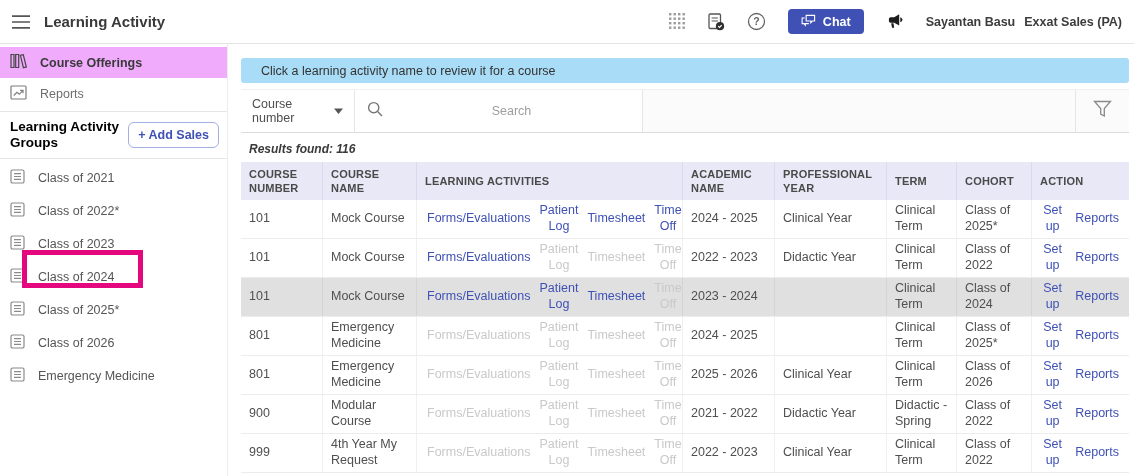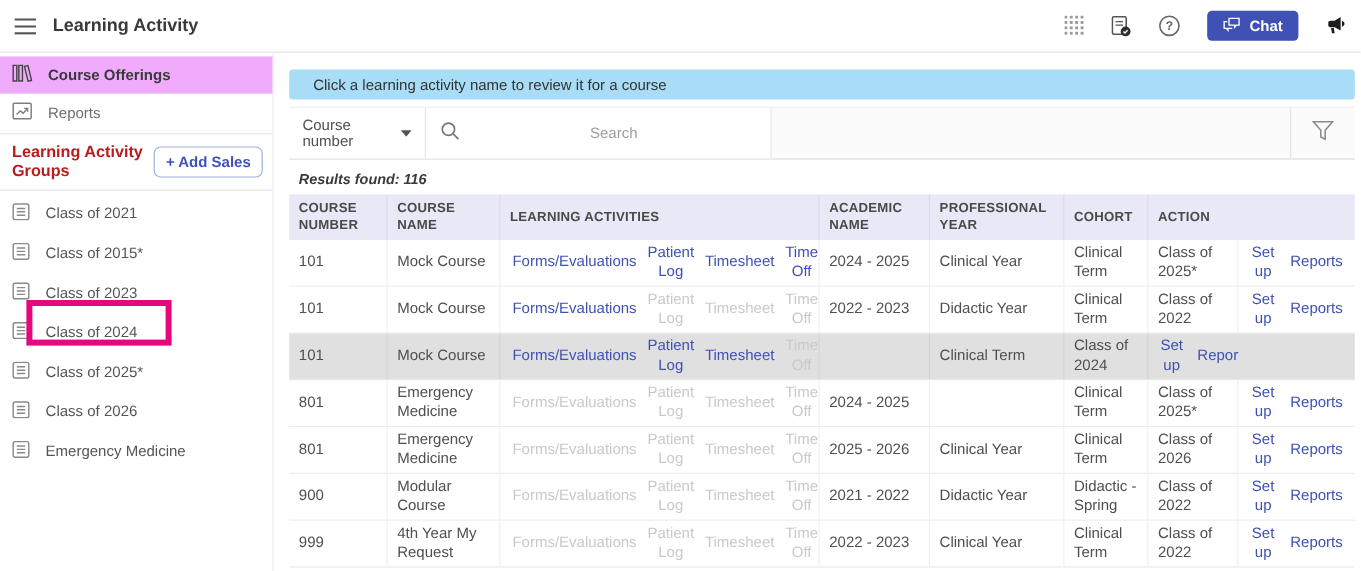--- a/index.html
+++ b/index.html
@@ -22,21 +22,21 @@
   .cols{display:flex;height:432px;}
   .sidebar{width:228px;border-right:1px solid #ededed;background:#fff;flex-shrink:0;}
   .main{flex:1;padding:14px 5px 0 13px;min-width:0;}
 
   
   .nav-item{height:31px;display:flex;align-items:center;gap:13px;padding:0 10px;font-size:12.5px;color:#6e6e6e;cursor:pointer;}
   .nav-item.selected{background:#f0abfc;color:#3a3a3a;font-weight:700;}
   .nav-item:first-child{margin-top:3px;}
   .side-div{border-top:1px solid #e6e6e6;margin:2px 0;}
   .groups-header{display:flex;align-items:center;padding:5px 8px 5px 10px;}
-  .groups-title{font-size:13.5px;font-weight:700;color:#b91c1c;width:140px;line-height:1.2;word-break:break-all;}
+  .groups-title{font-size:13.5px;font-weight:700;color:#000000;width:140px;line-height:1.2;word-break:break-all;}
   .add-group-btn{margin-left:auto;background:#fff;border:1px solid #a3aee2;border-radius:6px;color:#3f51b5;
                  font-size:12.5px;font-weight:700;padding:5px 9px;cursor:pointer;white-space:nowrap;font-family:inherit;}
   .group-item{height:33px;display:flex;align-items:center;gap:13px;padding:0 10px;font-size:12.5px;color:#555;cursor:pointer;}
   .pink-box{position:absolute;left:22px;top:250px;width:121px;height:38px;border:5px solid #e5077e;z-index:6;pointer-events:none;}
 
   
   .banner{background:#a9dcf6;height:25px;border-radius:3px;display:flex;align-items:center;
           padding:0 20px;font-size:12.5px;color:#333;margin-bottom:6px;}
   .search-row{height:44px;border-top:1px solid #efefef;border-bottom:1px solid #dcdcdc;background:#fbfbfb;display:flex;align-items:stretch;}
   .search-box{width:402px;background:#fff;border-right:1px solid #e6e6e6;display:flex;}
@@ -126,20 +126,24 @@
         </span>
         <span>Chat</span>
       </button>
       <span class="tb-icon">
         <svg width="18" height="17" viewBox="0 0 18 17" fill="#1c1c1c">
           <path d="M13.2 1.2v11.2l-5-2.7H4.6A1.7 1.7 0 012.9 8V5.9a1.7 1.7 0 011.7-1.7h3.6z"></path>
           <path d="M14.3 4.3c1.3.5 2.1 1.4 2.1 2.5s-.8 2-2.1 2.5z"></path>
           <path d="M5.2 10.3h2.3l.7 4.4H6z"></path>
         </svg>
       </span>
+      <span class="user-area">
+        <span>Sayantan Basu</span>
+        <span>Exxat Sales (PA)</span>
+      </span>
     </div>
   </div>
 
   <div class="cols">
 
     <div class="sidebar">
       <div class="nav-item selected">
         <span>
           <svg width="17" height="16" viewBox="0 0 17 16" fill="none" stroke="#454545" stroke-width="1.2">
             <path d="M1 1.5h3v13H1z"></path>
@@ -176,21 +180,21 @@
     <span>Class of 2021</span>
   </div>
 
   <div class="group-item">
     <span>
       <svg width="15" height="15" viewBox="0 0 15 15" fill="none" stroke="#8a8a8a" stroke-width="1.2">
         <rect x="1" y="1" width="13" height="13" rx="1.6"></rect>
                 <path d="M4 4.7h7M4 7.5h7M4 10.3h7"></path>
       </svg>
     </span>
-    <span>Class of 2015*</span>
+    <span>Class of 2022*</span>
   </div>
 
   <div class="group-item">
     <span>
       <svg width="15" height="15" viewBox="0 0 15 15" fill="none" stroke="#8a8a8a" stroke-width="1.2">
         <rect x="1" y="1" width="13" height="13" rx="1.6"></rect>
                 <path d="M4 4.7h7M4 7.5h7M4 10.3h7"></path>
       </svg>
     </span>
     <span>Class of 2023</span>
@@ -272,20 +276,21 @@
 
       <div class="results">Results found: 116</div>
 
       <div>
         <div class="grid-row thead">
           <div class="hcell">COURSE NUMBER</div>
           <div class="hcell">COURSE NAME</div>
           <div class="hcell">LEARNING ACTIVITIES</div>
           <div class="hcell">ACADEMIC NAME</div>
           <div class="hcell">PROFESSIONAL YEAR</div>
+          <div class="hcell">TERM</div>
           <div class="hcell">COHORT</div>
           <div class="hcell">ACTION</div>
         </div>
         <div>
   <div class="grid-row trow">
     <div class="tcell">101</div>
     <div class="tcell">Mock Course</div>
     <div class="tcell activities-cell">
       <span class="link al al-0 activity-link">Forms/Evaluations</span>
       <span class="link al al-1 activity-link">Patient Log</span>
@@ -323,20 +328,21 @@
 
   <div class="grid-row trow row-selected">
     <div class="tcell">101</div>
     <div class="tcell">Mock Course</div>
     <div class="tcell activities-cell">
       <span class="link al al-0 activity-link">Forms/Evaluations</span>
       <span class="link al al-1 activity-link">Patient Log</span>
       <span class="link al al-2 activity-link">Timesheet</span>
       <span class="link al al-3 activity-link disabled">Time Off</span>
     </div>
+    <div class="tcell">2023 - 2024</div>
     <div class="tcell"></div>
     <div class="tcell">Clinical Term</div>
     <div class="tcell">Class of 2024</div>
     <div class="tcell action-cell">
       <span class="link setup-link action-link">Set up</span>
       <span class="link action-link">Reports</span>
     </div>
   </div>
 
   <div class="grid-row trow">

